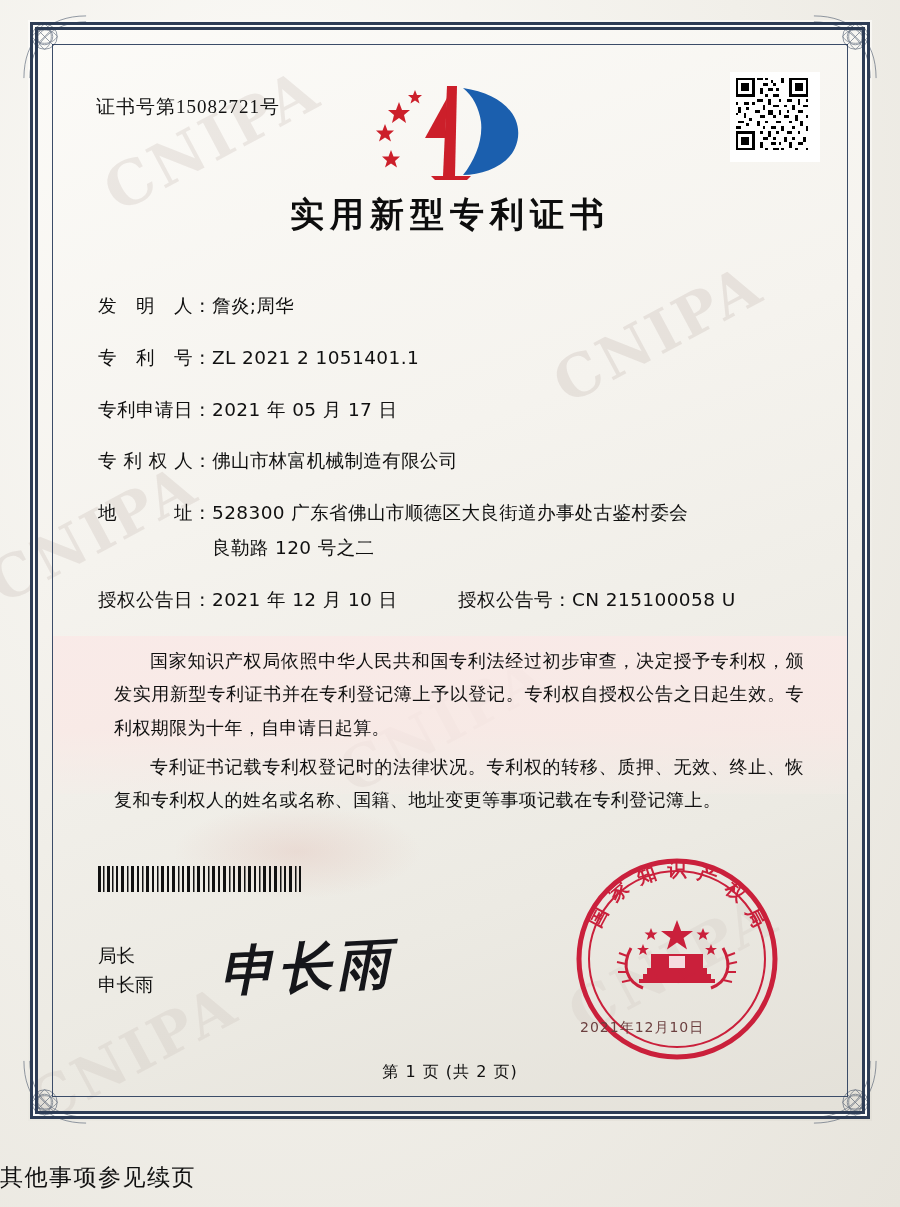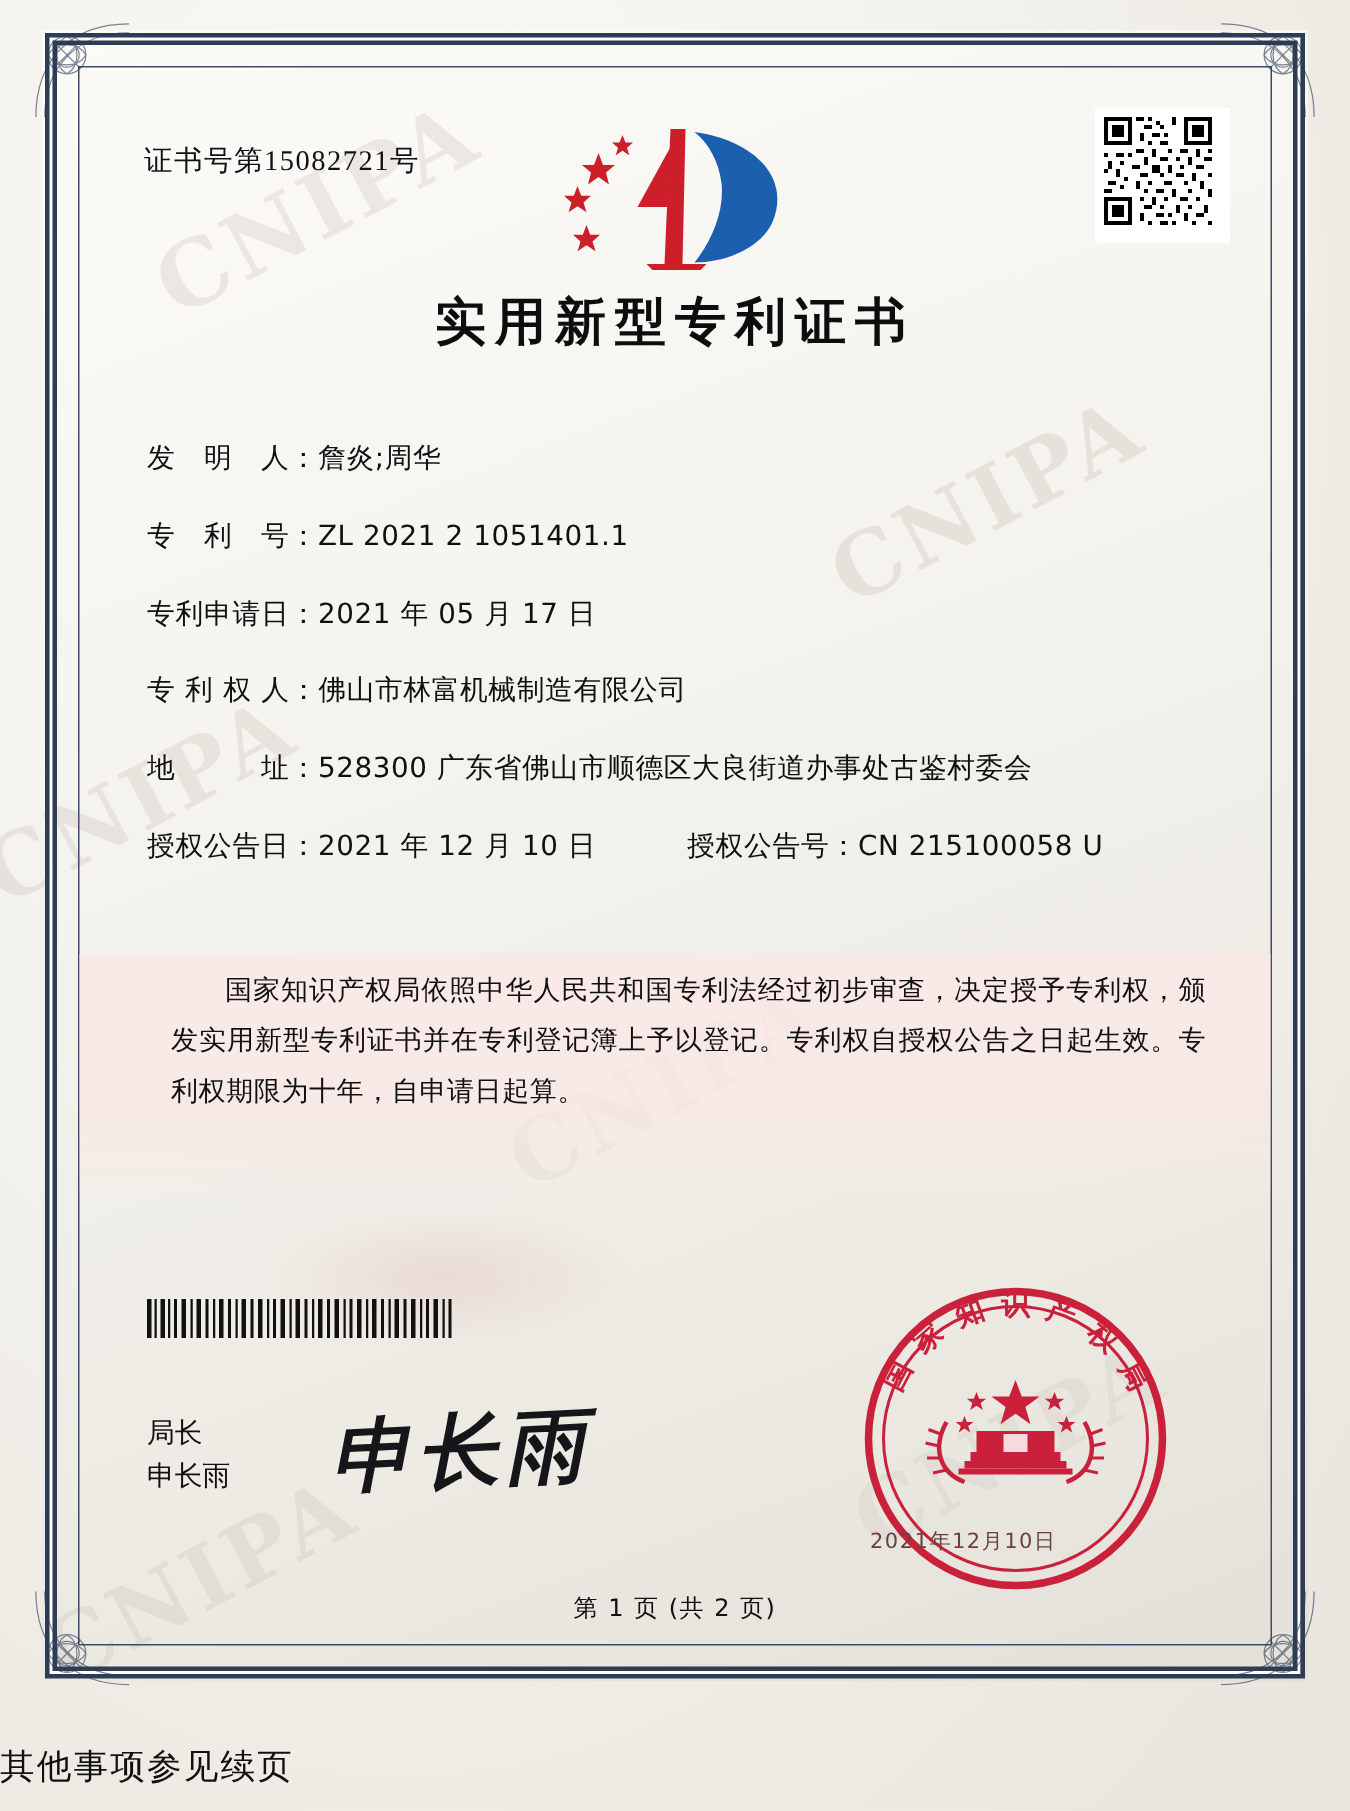--- a/index.html
+++ b/index.html
@@ -452,39 +452,41 @@
 
       <div class="frow">
         <div class="flabel">专 利 权 人：</div>
         <div class="fvalue">佛山市林富机械制造有限公司</div>
       </div>
 
       <div class="frow">
         <div class="flabel">地　　　址：</div>
         <div class="fvalue">
           <span>528300 广东省佛山市顺德区大良街道办事处古鉴村委会</span>
+          <span class="line2">良勒路 120 号之二</span>
         </div>
       </div>
 
       <div class="frow-dual">
         <div class="dual-left">
           <span class="flabel">授权公告日：</span>
           <span class="fvalue">2021 年 12 月 10 日</span>
         </div>
         <div class="dual-right">
           <span class="flabel">授权公告号：</span>
           <span class="fvalue">CN 215100058 U</span>
         </div>
       </div>
 
     </div>
 
     <div class="para-zone"></div>
     <div class="paras">
       <p>国家知识产权局依照中华人民共和国专利法经过初步审查，决定授予专利权，颁发实用新型专利证书并在专利登记簿上予以登记。专利权自授权公告之日起生效。专利权期限为十年，自申请日起算。</p>
+      <p>专利证书记载专利权登记时的法律状况。专利权的转移、质押、无效、终止、恢复和专利权人的姓名或名称、国籍、地址变更等事项记载在专利登记簿上。</p>
     </div>
 
     <div class="blotch"></div>
 
     <svg class="barcode" viewBox="0 0 260 26" preserveAspectRatio="none">
       <g fill="#111">
         <rect x="0" y="0" width="3" height="26"></rect>
           <rect x="5" y="0" width="1.5" height="26"></rect>
         <rect x="9" y="0" width="3" height="26"></rect>
           <rect x="14" y="0" width="1.5" height="26"></rect>

